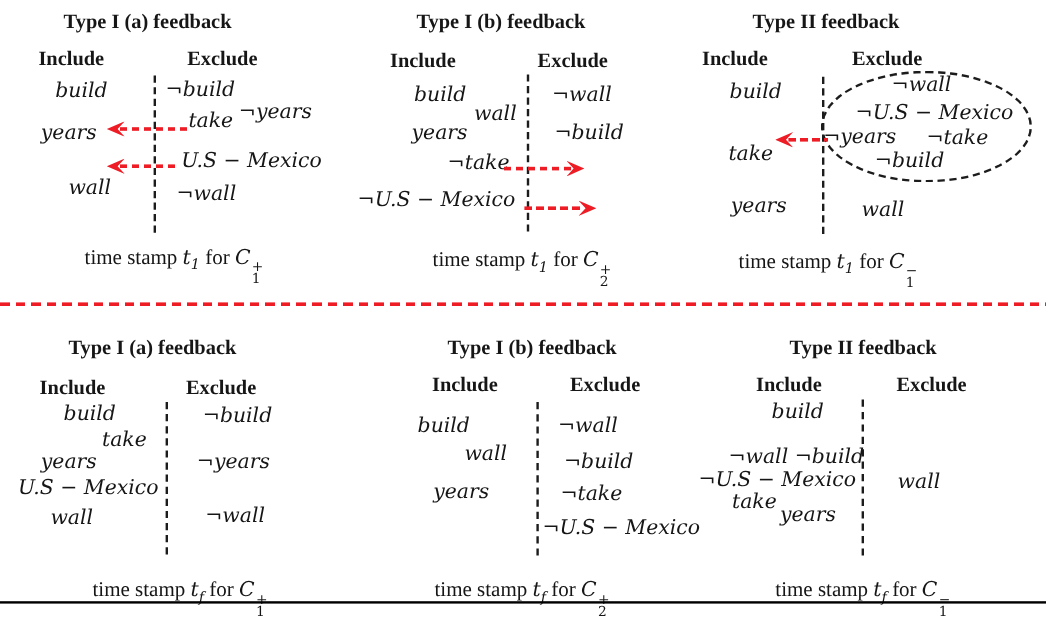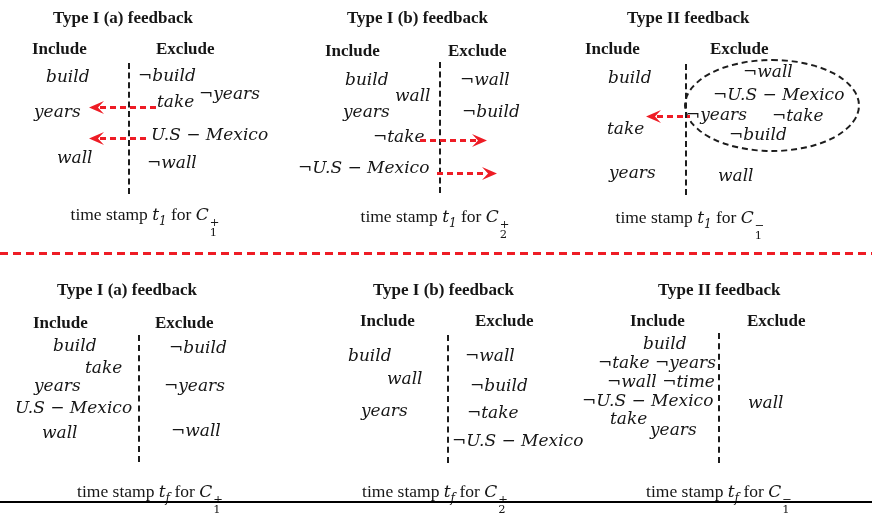--- a/index.html
+++ b/index.html
@@ -175,22 +175,21 @@
           </span></span>
     </div>
   </section>
 
   <section class="panel" style="left:580px;top:255px;width:292px;height:250px">
     <h3 class="ptitle" style="left:78px;top:25px">Type II feedback</h3>
     <div class="hdr" style="left:50px;top:56px">Include</div>
     <div class="hdr" style="left:167px;top:56px">Exclude</div>
     <div class="vdiv" style="left:138px;top:78px;height:130px"></div>
     <span class="term" style="left:63px;top:79px">build</span>
-    <span class="term" style="left:18px;top:98px">¬take ¬years</span>
-    <span class="term" style="left:27px;top:117px">¬wall ¬time</span>
+    <span class="term" style="left:27px;top:117px">¬wall ¬build</span>
     <span class="term" style="left:2px;top:136px">¬U.S − Mexico</span>
     <span class="term" style="left:30px;top:154px">take</span>
     <span class="term" style="left:70px;top:165px">years</span>
     <span class="term" style="left:168px;top:138px">wall</span>
     <div class="caption" style="left:14px;top:226px;width:250px">
       <span>time stamp</span>
       <span class="mvar"><i>t</i><sub class="msub">f</sub></span>
       <span>for</span>
       <span class="mvar"><i>C</i><span class="stack">
             <span>−</span>

